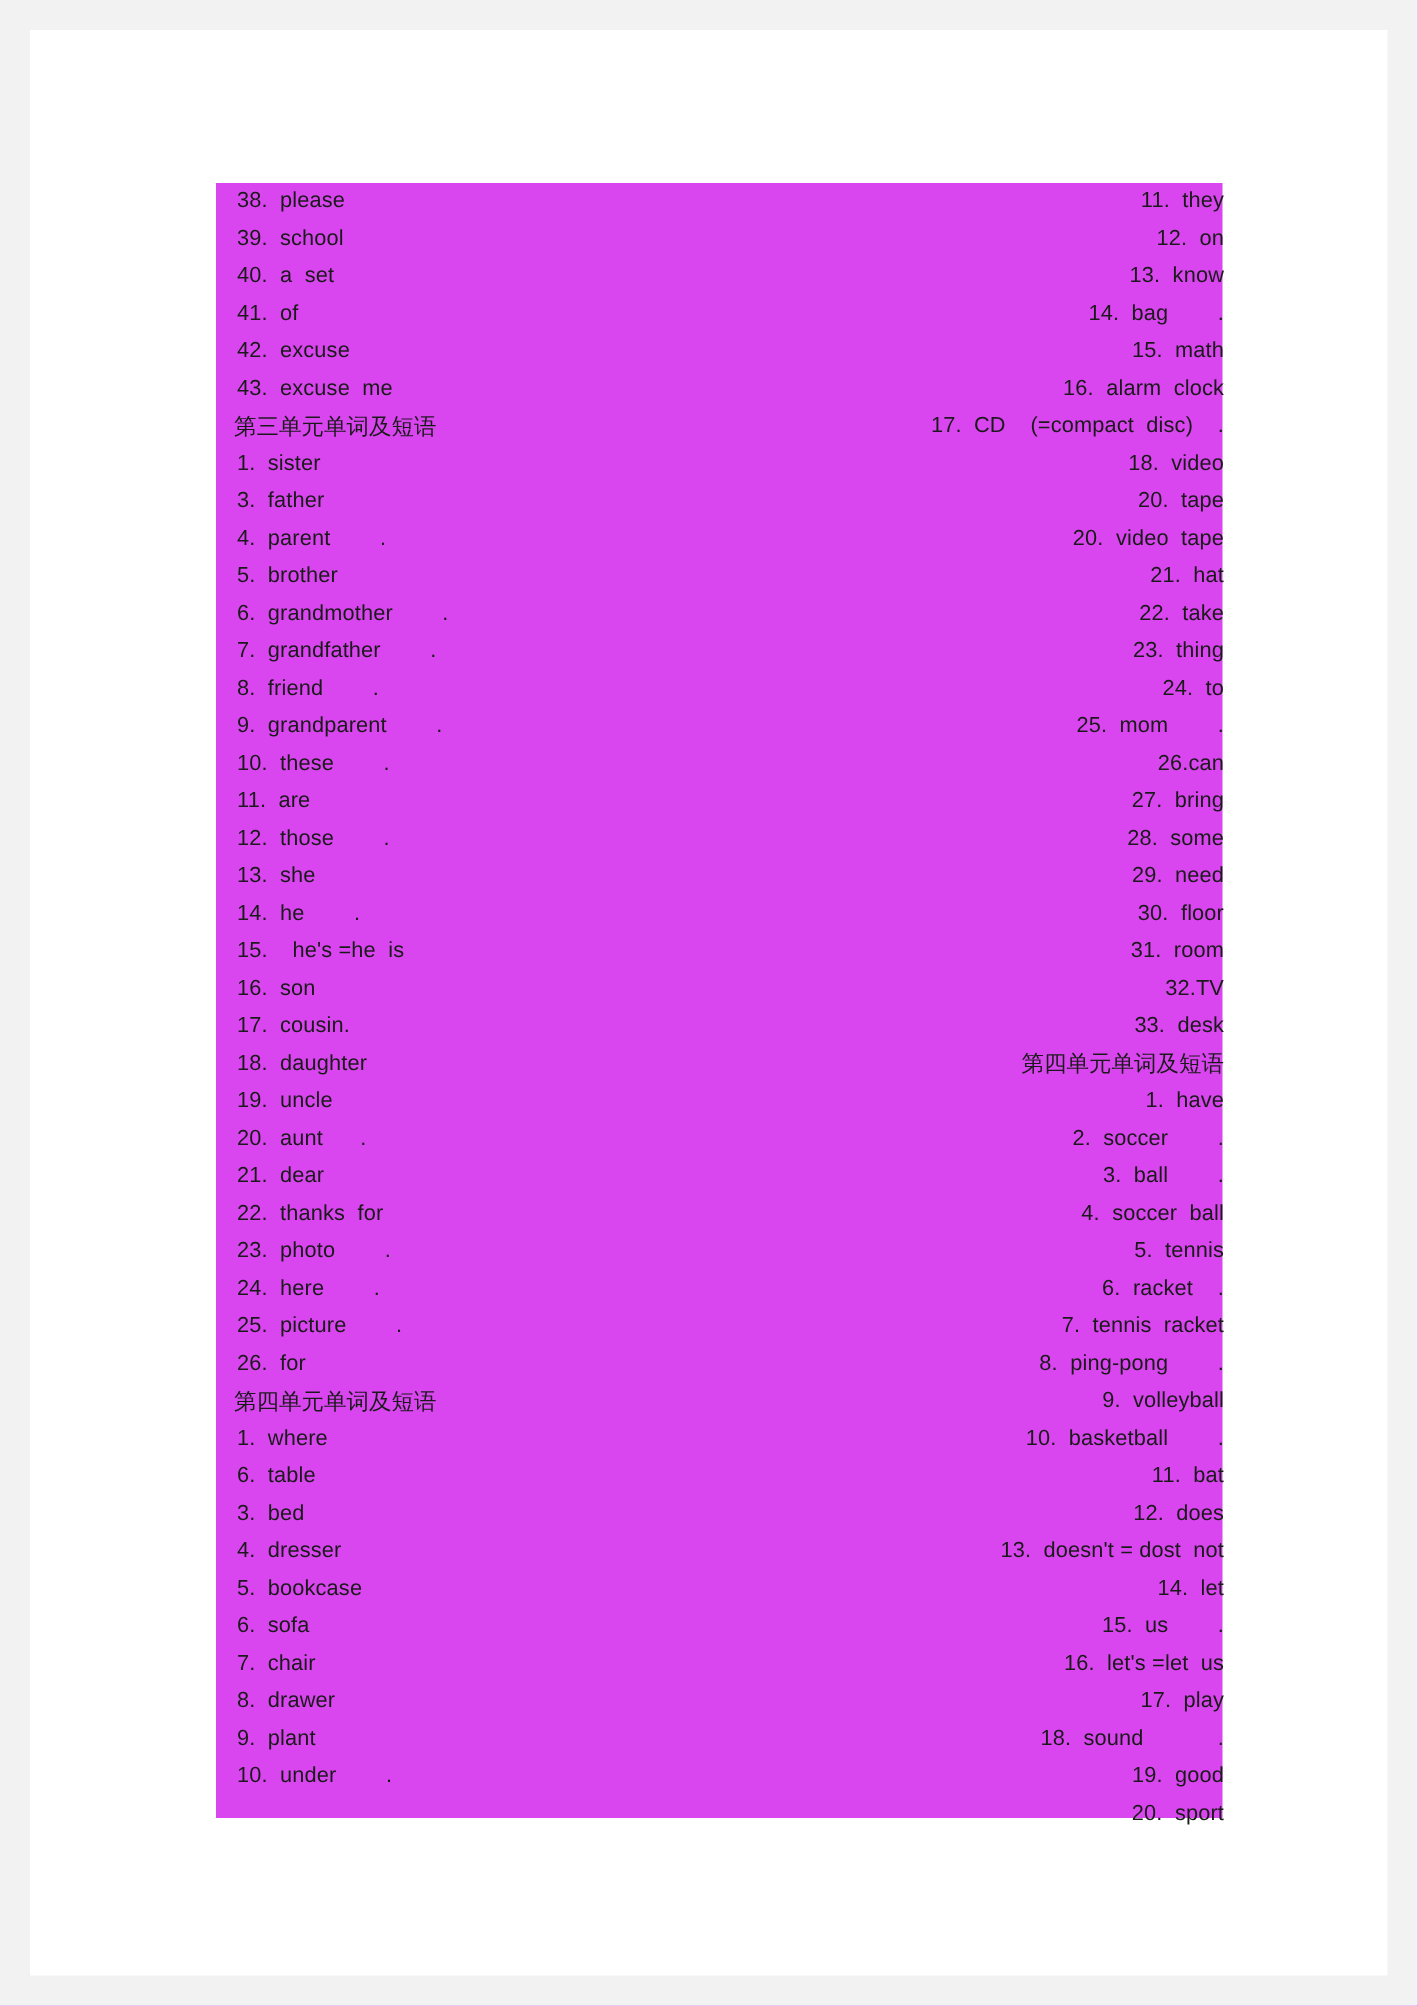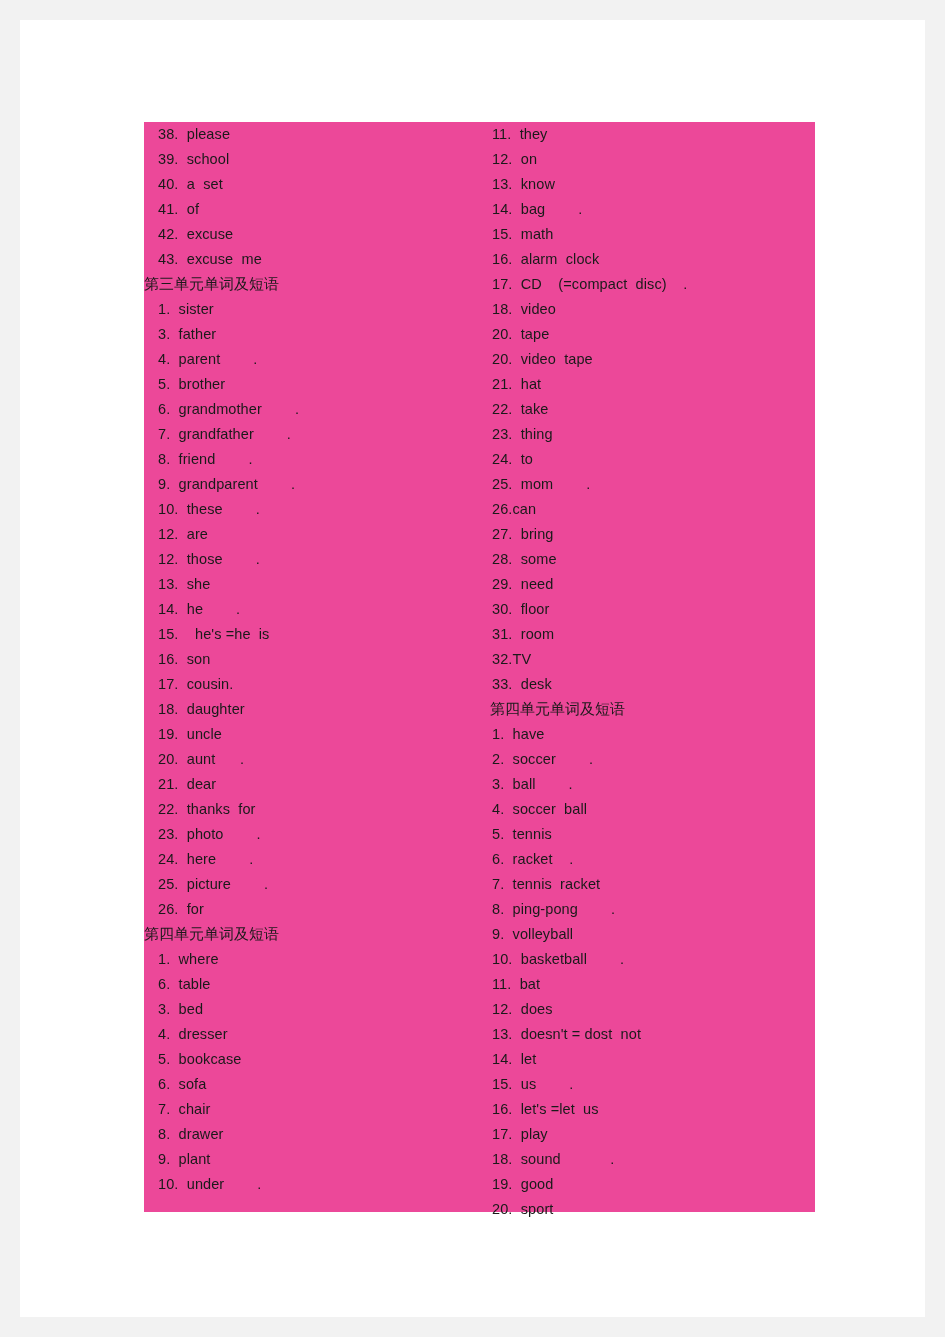--- a/index.html
+++ b/index.html
@@ -20,53 +20,54 @@
     width: 905px;
     height: 1297px;
     background: #ffffff;
   }
   .content-block {
     position: absolute;
     left: 124px;           
     top: 102px;            
     width: 671px;          
     height: 1090px;        
-    background: #ec4899;
+    background: #d946ef;
   }
   .columns {
     position: relative;
     width: 100%;
     height: 100%;
   }
   .col {
     position: absolute;
     top: 0;
     width: 336px;
     height: 100%;
   }
   .col-left  { left: 0px; }
-  .col-right { left: 336px; }
+  .col-right { left: 336px; text-align: right; }
 
   .line {
     height: 25px;
     line-height: 25px;
     font-size: 14.5px;
     color: #1a1a1a;
     white-space: pre;
     padding-left: 14px;
     letter-spacing: 0.1px;
   }
   .col-right .line { padding-left: 12px; }
 
   .heading {
     height: 25px;
     line-height: 25px;
     font-size: 15px;
     color: #1a1a1a;
     white-space: pre;
+    padding-left: 12px;
     font-family: "DejaVu Sans", "Liberation Sans", sans-serif;
   }
   .col-right .heading { padding-left: 10px; }
 </style>
 </head>
 <body>
 
 <div class="page">
   <div class="content-block">
     <div class="columns">
@@ -80,21 +81,21 @@
           <div class="heading">第三单元单词及短语</div>
           <div class="line">1.  sister</div>
           <div class="line">3.  father</div>
           <div class="line">4.  parent        .</div>
           <div class="line">5.  brother</div>
           <div class="line">6.  grandmother        .</div>
           <div class="line">7.  grandfather        .</div>
           <div class="line">8.  friend        .</div>
           <div class="line">9.  grandparent        .</div>
           <div class="line">10.  these        .</div>
-          <div class="line">12.  are</div>
+          <div class="line">11.  are</div>
           <div class="line">12.  those        .</div>
           <div class="line">13.  she</div>
           <div class="line">14.  he        .</div>
           <div class="line">15.    he's =he  is</div>
           <div class="line">16.  son</div>
           <div class="line">17.  cousin.</div>
           <div class="line">18.  daughter</div>
           <div class="line">19.  uncle</div>
           <div class="line">20.  aunt      .</div>
           <div class="line">21.  dear</div>

